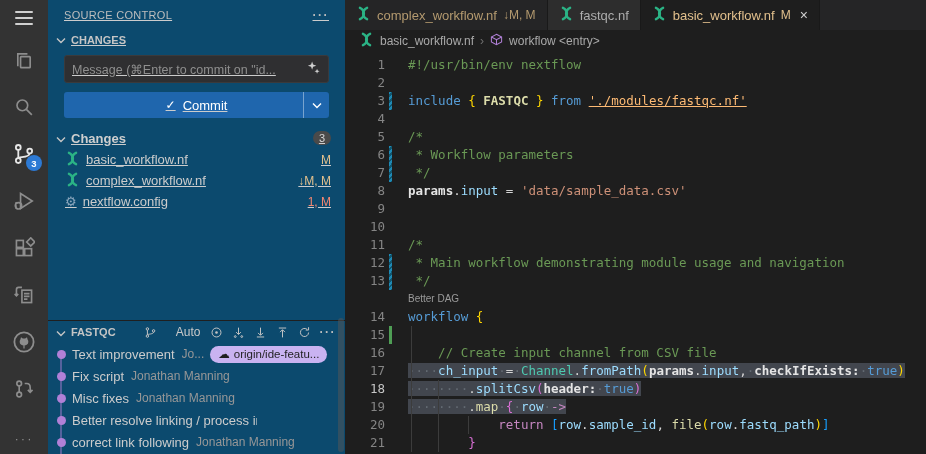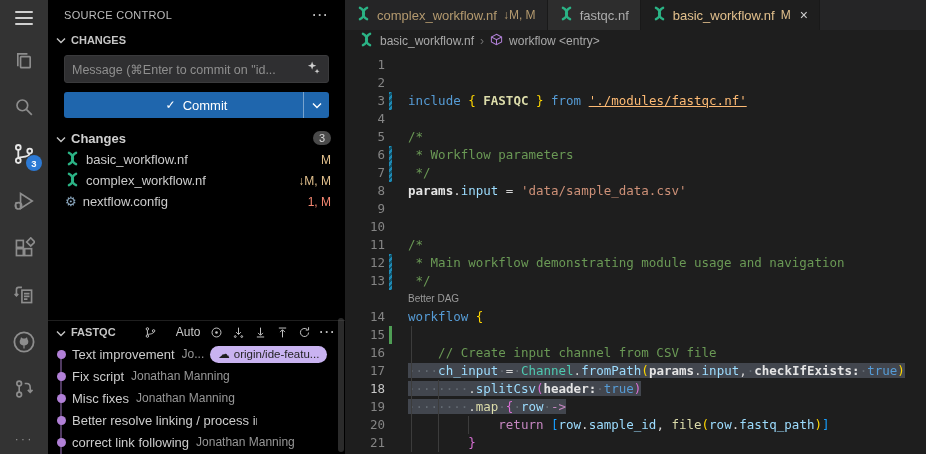--- a/index.html
+++ b/index.html
@@ -12,21 +12,21 @@
   .ab-item.menu{height:36px;color:#d0d0d0;}
   .ab-item.active{color:#e7e7e7;}
   .ab-item svg{stroke:currentColor;fill:none;stroke-width:1.2;}
   .menu-lines{display:flex;flex-direction:column;gap:4px;}
   .menu-lines span{display:block;width:18px;height:2px;background:#d0d0d0;border-radius:1px;}
   .ab-badge{position:absolute;right:6px;bottom:6px;width:16px;height:16px;border-radius:50%;
             background:#2d7ad4;color:#fff;font-size:9.5px;font-weight:bold;display:flex;align-items:center;justify-content:center;}
   .ab-more{margin-top:auto;height:32px;display:flex;align-items:center;color:#8d8d8d;font-size:13px;letter-spacing:2px;cursor:pointer;}
 
   
-  .sidebar{width:297px;background:#000000;flex:none;position:relative;color:#ccc;overflow:hidden;}
+  .sidebar{width:297px;background:#0c4a6e;flex:none;position:relative;color:#ccc;overflow:hidden;text-decoration:underline;}
   .sb-header{height:30px;display:flex;align-items:center;justify-content:space-between;padding:0 16px;}
   .sb-title{font-size:11px;color:#bdbdbd;letter-spacing:.3px;}
   .dots{color:#bdbdbd;letter-spacing:1.5px;font-weight:bold;cursor:pointer;font-size:12px;}
   .section-header{display:flex;align-items:center;gap:5px;height:20px;padding:0 8px;font-size:11px;font-weight:bold;color:#c5c5c5;cursor:pointer;}
   .chev svg{stroke:#c5c5c5;fill:none;stroke-width:1.4;}
   .msg-input{margin:5px 16px 0;height:26px;background:#2f2f31;border:1px solid #3a3a3c;border-radius:3px;
              display:flex;align-items:center;padding:0 7px;cursor:text;}
   .placeholder{color:#8f8f8f;font-size:12.5px;white-space:nowrap;overflow:hidden;flex:1;}
   .sparkle svg{stroke:none;fill:#cfcfcf;}
   .commit-btn{margin:9px 16px 0;height:26px;background:#1f66ad;border-radius:3px;color:#fff;
@@ -349,21 +349,21 @@
       <span>
         <svg width="13" height="13" viewBox="0 0 14 14" style="stroke:#b180d7;fill:none;stroke-width:1.1">
             <path d="M7 1.3l5.5 3v5.4l-5.5 3-5.5-3V4.3z"></path>
             <path d="M1.5 4.3L7 7.3l5.5-3M7 7.3v5.4"></path>
           </svg>
       </span>
       <span>workflow &lt;entry&gt;</span>
     </div>
 
     <div class="code" id="code">
-        <div class="cline"><span class="ln">1</span><span class="gind"></span></div>
+        <div class="cline"><span class="ln">1</span><span class="gind"></span><span class="ltxt"><span class="tok-c">#!/usr/bin/env nextflow</span></span></div>
         <div class="cline"><span class="ln">2</span><span class="gind"></span><span class="ltxt"></span></div>
         <div class="cline"><span class="ln">3</span><span class="gind mod"></span><span class="ltxt"><span class="tok-ki">include</span><span class="tok-fg"> </span><span class="tok-b1">{</span><span class="tok-fg"> </span><span class="tok-fnb">FASTQC</span><span class="tok-fg"> </span><span class="tok-b1">}</span><span class="tok-fg"> </span><span class="tok-ki">from</span><span class="tok-fg"> </span><span class="tok-sl">'./modules/fastqc.nf'</span></span></div>
         <div class="cline"><span class="ln">4</span><span class="gind"></span><span class="ltxt"></span></div>
         <div class="cline"><span class="ln">5</span><span class="gind"></span><span class="ltxt"><span class="tok-c">/*</span></span></div>
         <div class="cline"><span class="ln">6</span><span class="gind mod"></span><span class="ltxt"><span class="tok-c"> * Workflow parameters</span></span></div>
         <div class="cline"><span class="ln">7</span><span class="gind mod"></span><span class="ltxt"><span class="tok-c"> */</span></span></div>
         <div class="cline"><span class="ln">8</span><span class="gind"></span><span class="ltxt"><span class="tok-pb">params</span><span class="tok-fg">.</span><span class="tok-pr">input</span><span class="tok-fg"> </span><span class="tok-fg">=</span><span class="tok-fg"> </span><span class="tok-s">'data/sample_data.csv'</span></span></div>
         <div class="cline"><span class="ln">9</span><span class="gind"></span></div>
         <div class="cline"><span class="ln">10</span><span class="gind"></span><span class="ltxt"></span></div>
         <div class="cline"><span class="ln">11</span><span class="gind"></span><span class="ltxt"><span class="tok-c">/*</span></span></div>

